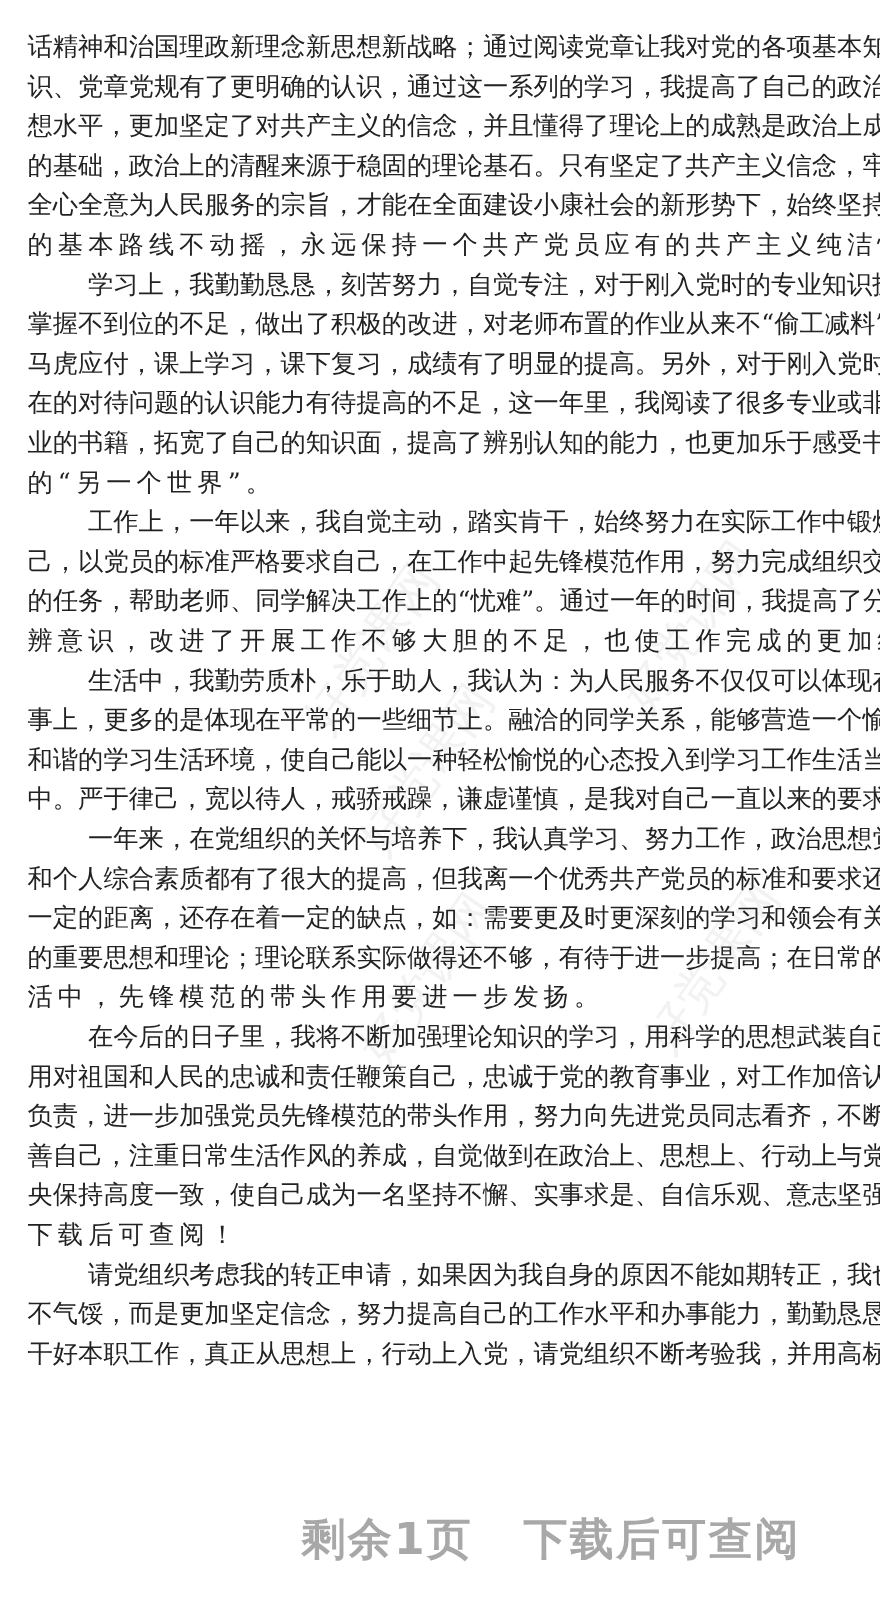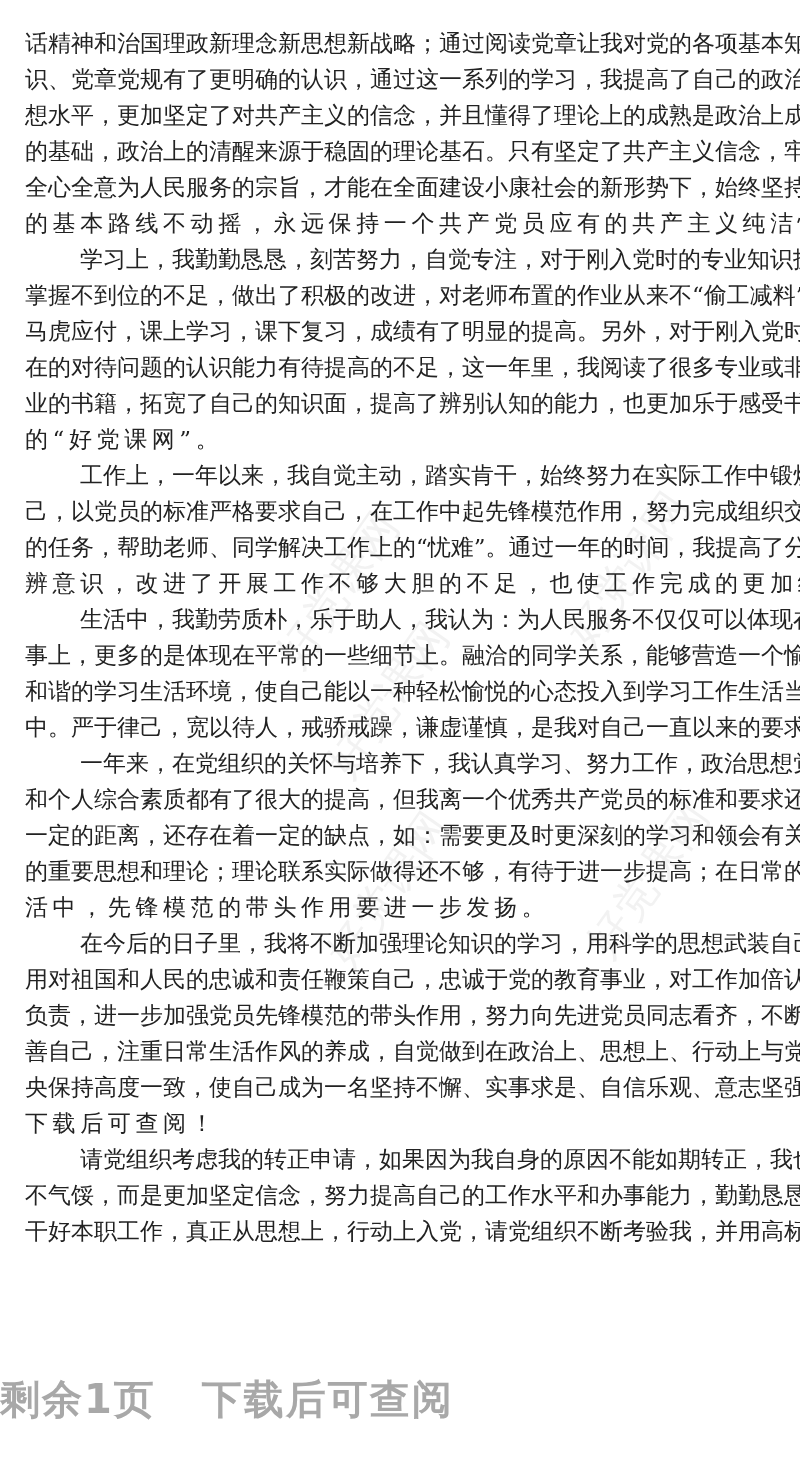--- a/index.html
+++ b/index.html
@@ -8,21 +8,21 @@
   .page { position: absolute; left: 0; top: 0; width: 800px; height: 1475px; }
   .body-text { position: absolute; left: 25px; top: 25px; width: 752px; }
   .line { height: 36px; line-height: 36px; font-size: 23px; white-space: nowrap;
           display: flex; justify-content: space-between; }
   .line.last { justify-content: flex-start; letter-spacing: 4.6px; }
   .line .ch { display: inline-block; }
   .indent { padding-left: 55px; }
   .watermark { position: absolute; color: rgba(160,160,160,0.14); font-size: 44px;
                transform: rotate(-55deg); white-space: nowrap; pointer-events: none;
                font-family: "DejaVu Sans", sans-serif; }
-  .more-banner { position: absolute; left: 0; width: 728px; top: 1372px; text-align: left;
+  .more-banner { position: absolute; left: 0; width: 728px; top: 1372px; text-align: right;
                  font-family: "DejaVu Sans", sans-serif; font-weight: bold; font-size: 40px;
                  color: #a8a8a8; letter-spacing: 2px; }
   .more-banner span { display: inline-block; }
   .more-banner .gap { width: 46px; }
 </style>
 </head>
 <body>
 
 <div class="page">
 
@@ -386,21 +386,21 @@
         <span class="ch">，</span>
         <span class="ch">也</span>
         <span class="ch">更</span>
         <span class="ch">加</span>
         <span class="ch">乐</span>
         <span class="ch">于</span>
         <span class="ch">感</span>
         <span class="ch">受</span>
         <span class="ch">书</span>
       </div>
-      <div class="line last">的“好党课网”。</div>
+      <div class="line last">的“另一个世界”。</div>
       <div class="line indent">
         <span class="ch">工</span>
         <span class="ch">作</span>
         <span class="ch">上</span>
         <span class="ch">，</span>
         <span class="ch">一</span>
         <span class="ch">年</span>
         <span class="ch">以</span>
         <span class="ch">来</span>
         <span class="ch">，</span>

